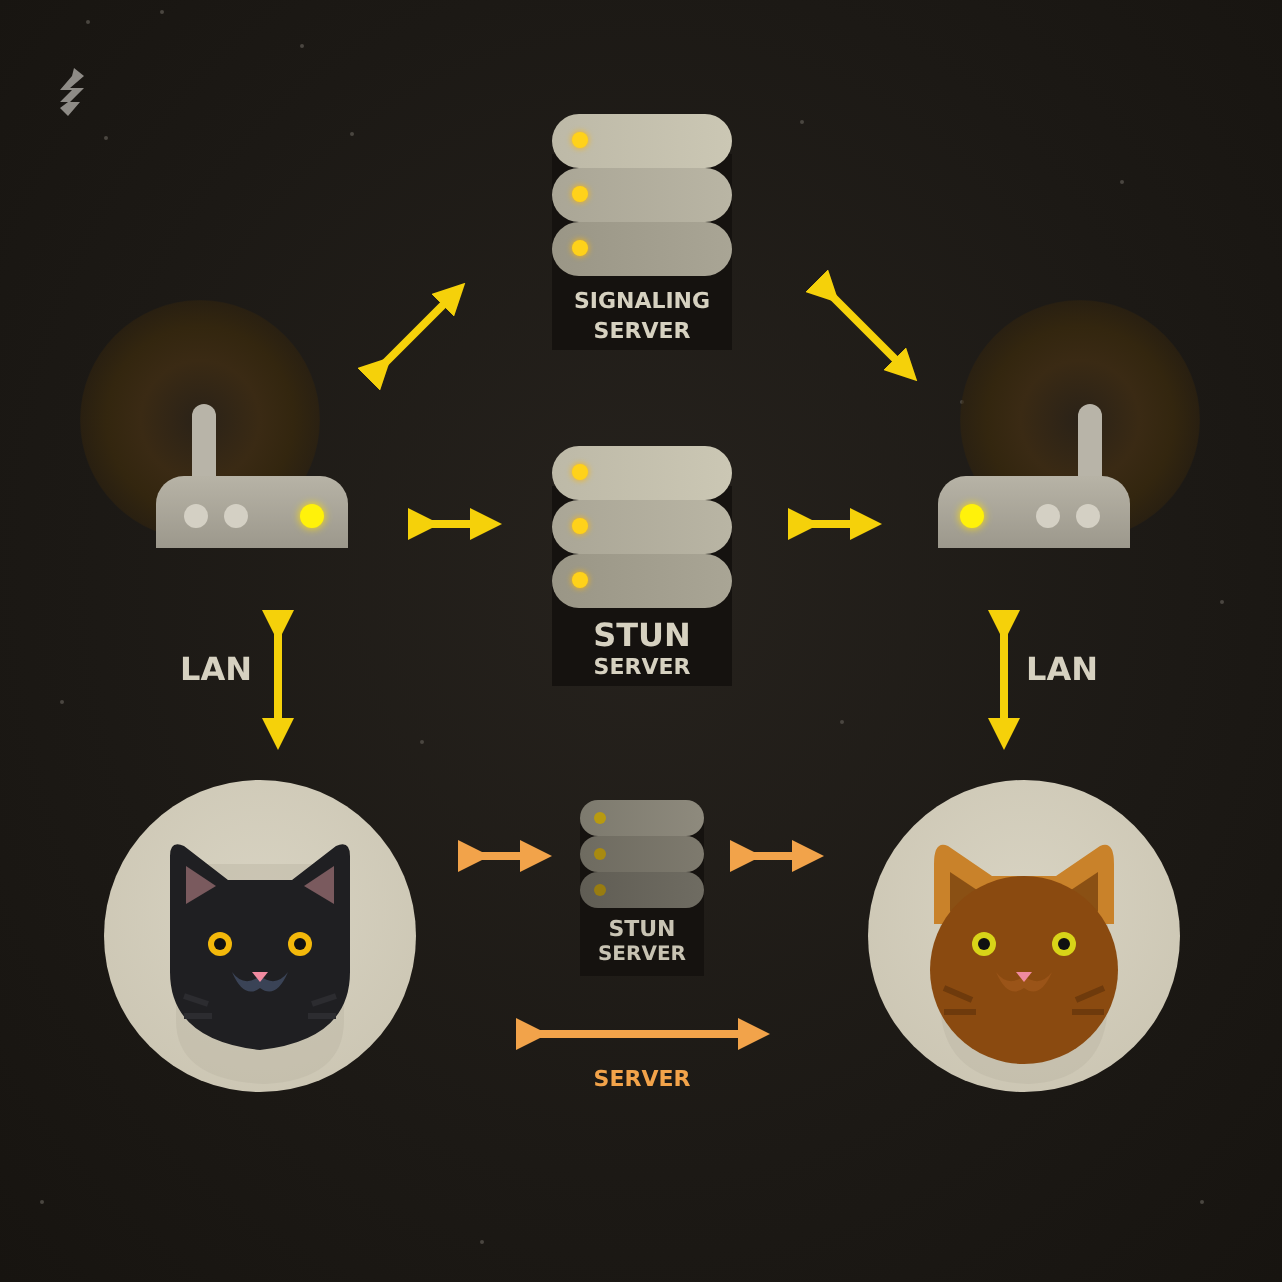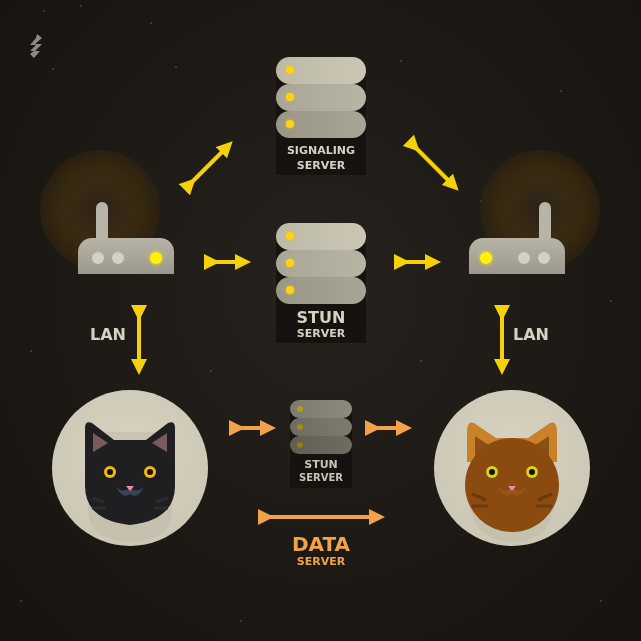--- a/index.html
+++ b/index.html
@@ -159,21 +159,20 @@
 
     <line x1="373" y1="428" x2="404" y2="428" stroke="#f2a34a" stroke-width="4" marker-start="url(#ao)" marker-end="url(#ao)"></line>
 
     <line x1="266" y1="517" x2="377" y2="517" stroke="#f2a34a" stroke-width="4" marker-start="url(#ao)" marker-end="url(#ao)"></line>
   </svg>
 
   <div class="label" style="left:90px;top:325px;font-size:16px;color:#d6d1c0">LAN</div>
   <div class="label" style="left:513px;top:325px;font-size:16px;color:#d6d1c0">LAN</div>
 
   <div class="label" style="left:271px;top:533px;width:100px;color:#f2a34a">
-    <div style="font-size:20px;line-height:22px">DATA</div>
     <div style="font-size:11px;line-height:14px">SERVER</div>
   </div>
 
   <div class="cat-disc" style="left:52px;top:390px;width:156px;height:156px">
     <svg width="156" height="156" viewBox="0 0 156 156">
       <path d="M36 120 Q36 150 80 152 Q120 150 120 120 L120 42 L36 42 Z" fill="#bdb8a6" opacity="0.5"></path>
       <path d="M33 42 L33 38 Q33 30 40 33 L62 50 L94 50 L116 33 Q123 30 123 38 L123 96 Q123 130 78 135 Q33 130 33 96 Z" fill="#1f1f22"></path>
       <path d="M41 43 L41 62 L56 53 Z" fill="#7a5a5e"></path>
       <path d="M115 43 L115 62 L100 53 Z" fill="#7a5a5e"></path>
       <circle cx="58" cy="82" r="6" fill="#f3b80b"></circle>

